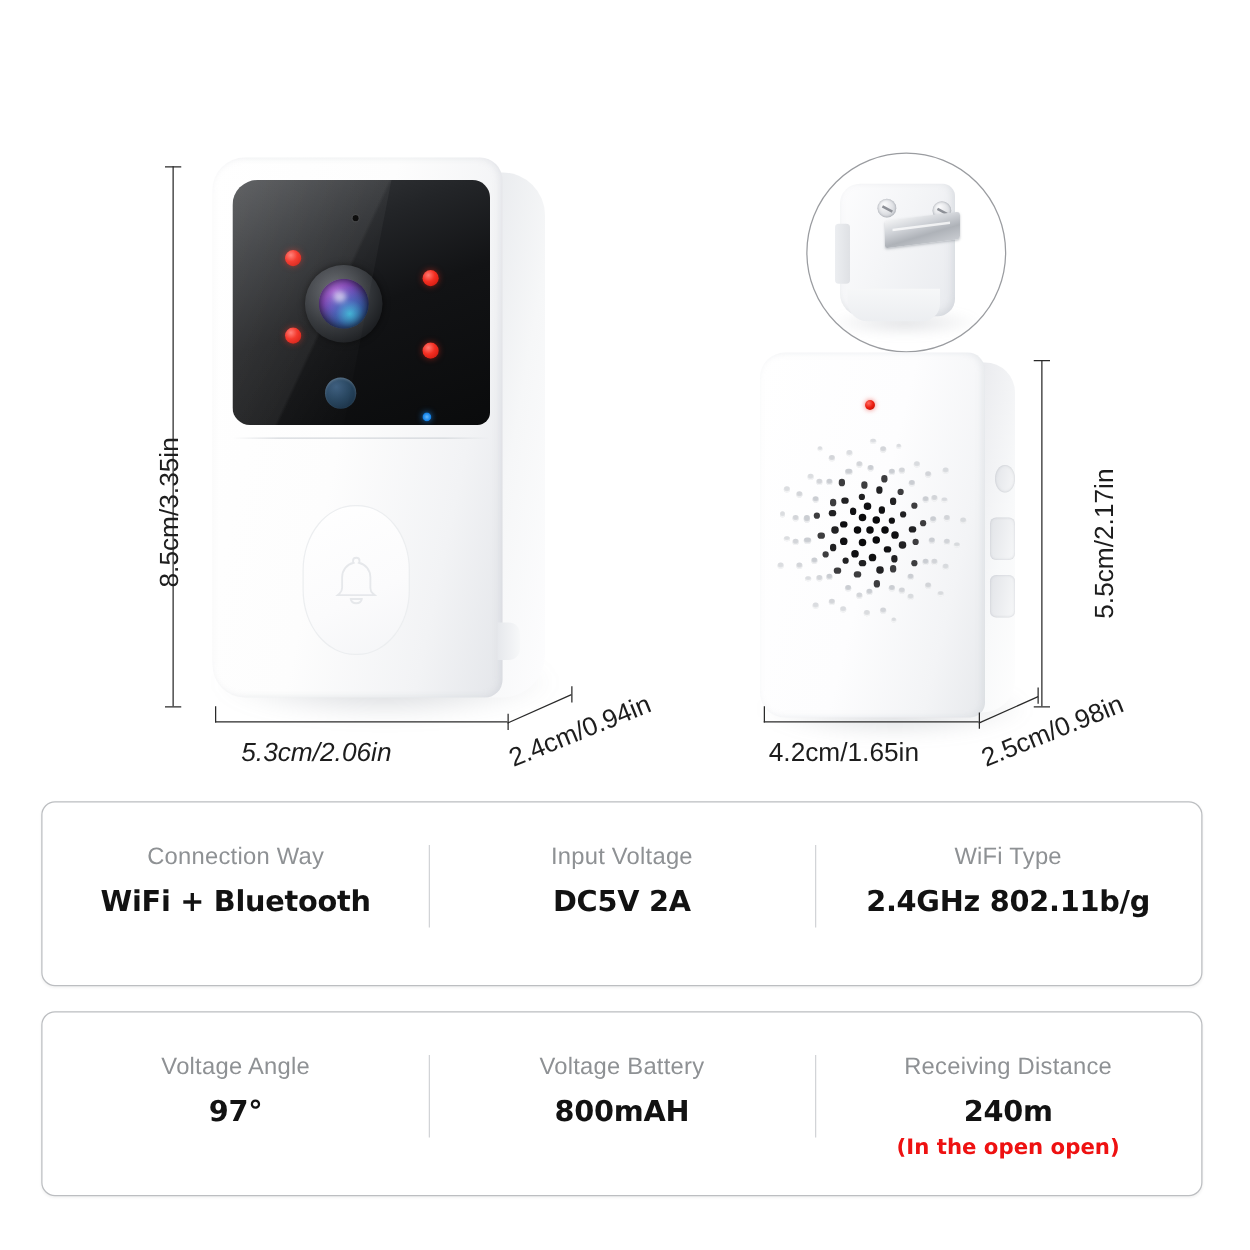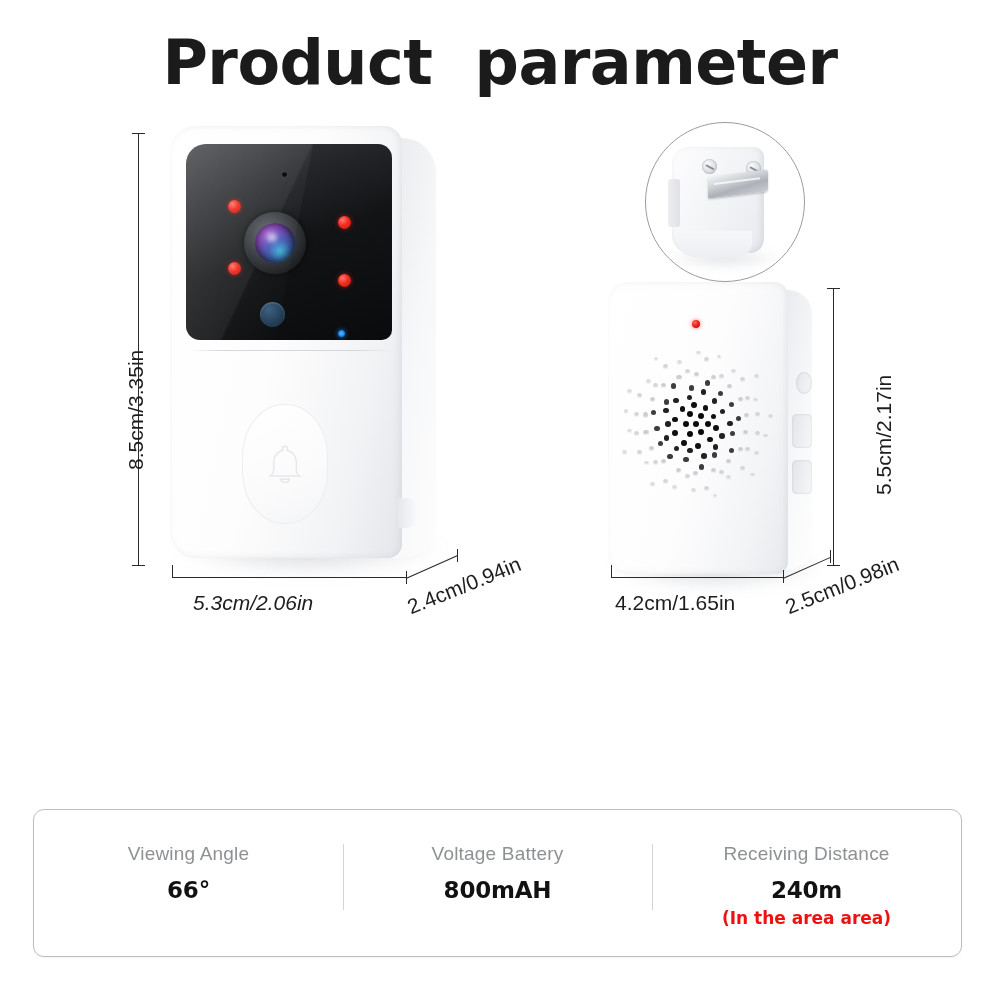--- a/index.html
+++ b/index.html
@@ -238,21 +238,20 @@
   .spec-note{
     margin-top:5px;font-size:17px;font-weight:700;color:#ee1111;
     font-family:"DejaVu Sans","Liberation Sans",sans-serif;
   }
 </style>
 </head>
 <body>
 
 <div class="stage">
 
-  <div class="title">Product  parameter</div>
 
   <div>
     <div class="cap-h" style="left:132px;top:133px;"></div>
     <div class="rule rule-v" style="left:138px;top:133px;height:432px;"></div>
     <div class="cap-h" style="left:132px;top:565px;"></div>
   </div>
   <div class="dim dim-v" style="left:124px;top:470px;">8.5cm/3.35in</div>
 
   <div>
     <div class="cap-v" style="left:172px;top:565px;"></div>
@@ -436,32 +435,48 @@
     <div class="cap-v" style="left:783px;top:570px;"></div>
   </div>
   <div class="dim" style="left:615px;top:591px;">4.2cm/1.65in</div>
 
   <div>
     <div class="rule-d" style="left:783px;top:578px;width:52px;transform:rotate(-24deg);"></div>
     <div class="cap-v" style="left:830px;top:550px;"></div>
   </div>
   <div class="dim" style="left:782px;top:597px;transform:rotate(-22deg);transform-origin:left top;">2.5cm/0.98in</div>
 
+  <div class="spec-card" id="spec-card-1">
+    <div class="spec-row">
+      <div class="spec-cell">
+        <div class="spec-label">Connection Way</div>
+        <div class="spec-value">WiFi + Bluetooth</div>
+      </div>
+      <div class="spec-cell">
+        <div class="spec-label">Input Voltage</div>
+        <div class="spec-value">DC5V 2A</div>
+      </div>
+      <div class="spec-cell">
+        <div class="spec-label">WiFi Type</div>
+        <div class="spec-value">2.4GHz 802.11b/g</div>
+      </div>
+    </div>
+  </div>
 
   <div class="spec-card" id="spec-card-2">
     <div class="spec-row">
       <div class="spec-cell">
-        <div class="spec-label">Viewing Angle</div>
-        <div class="spec-value">66°</div>
+        <div class="spec-label">Voltage Angle</div>
+        <div class="spec-value">97°</div>
       </div>
       <div class="spec-cell">
         <div class="spec-label">Voltage Battery</div>
         <div class="spec-value">800mAH</div>
       </div>
       <div class="spec-cell">
         <div class="spec-label">Receiving Distance</div>
         <div class="spec-value">240m</div>
-        <div class="spec-note">(In the area area)</div>
+        <div class="spec-note">(In the open open)</div>
       </div>
     </div>
   </div>
 
 </div>
 
 </body></html>

